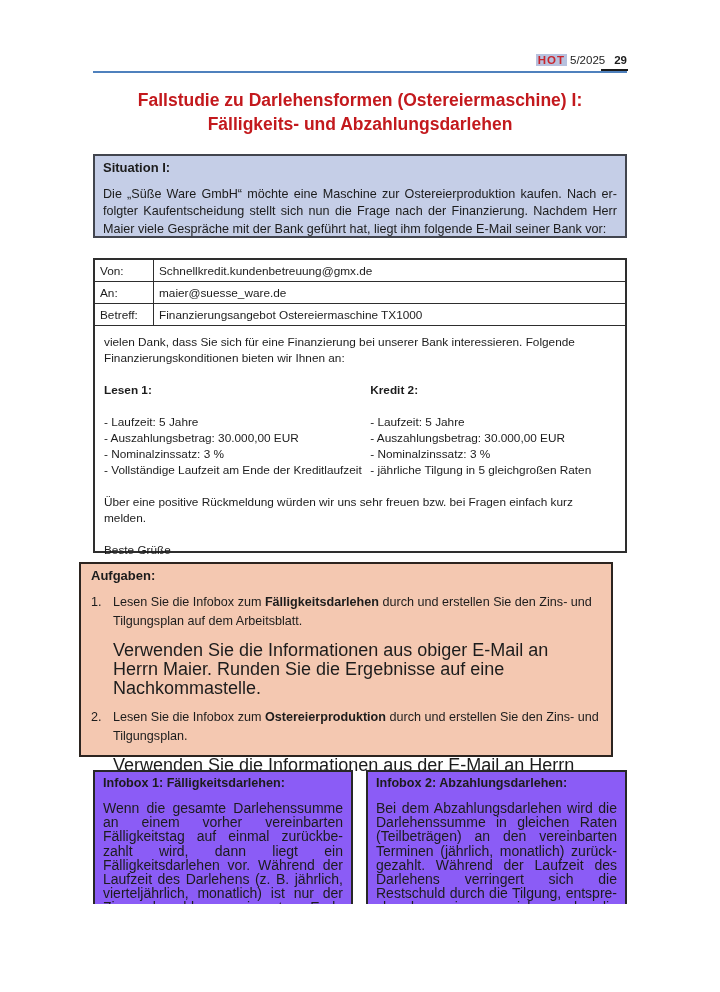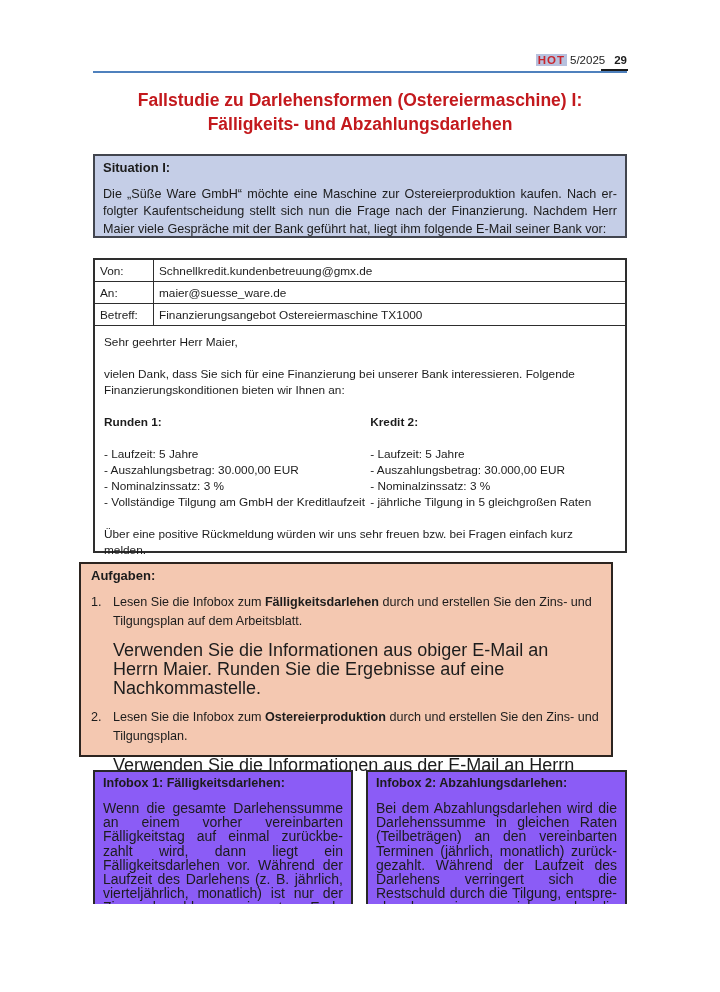--- a/index.html
+++ b/index.html
@@ -134,29 +134,28 @@
         <td class="fld-label">An:</td>
         <td class="fld-value">maier@suesse_ware.de</td>
       </tr>
       <tr>
         <td class="fld-label">Betreff:</td>
         <td class="fld-value">Finanzierungsangebot Ostereiermaschine TX1000</td>
       </tr>
     </tbody>
       </table>
     <div class="email-body">
-      <p class="para">Sehr geehrter Herr Maier,</p>
       <p class="para">vielen Dank, dass Sie sich für eine Finanzierung bei unserer Bank interessieren. Folgende Finanzierungs­konditionen bieten wir Ihnen an:</p>
       <div class="credit-cols">
         <div class="credit-col-1">
-          <div class="credit-heading">Runden 1:</div>
+          <div class="credit-heading">Lesen 1:</div>
           <div>- Laufzeit: 5 Jahre</div>
           <div>- Auszahlungsbetrag: 30.000,00 EUR</div>
           <div>- Nominalzinssatz: 3 %</div>
-          <div>- Vollständige Tilgung am GmbH der Kreditlaufzeit</div>
+          <div>- Vollständige Laufzeit am Ende der Kreditlaufzeit</div>
         </div>
         <div class="credit-col-2">
           <div class="credit-heading">Kredit 2:</div>
           <div>- Laufzeit: 5 Jahre</div>
           <div>- Auszahlungsbetrag: 30.000,00 EUR</div>
           <div>- Nominalzinssatz: 3 %</div>
           <div>- jährliche Tilgung in 5 gleichgroßen Raten</div>
         </div>
       </div>
       <p class="para">Über eine positive Rückmeldung würden wir uns sehr freuen bzw. bei Fragen einfach kurz melden.</p>

